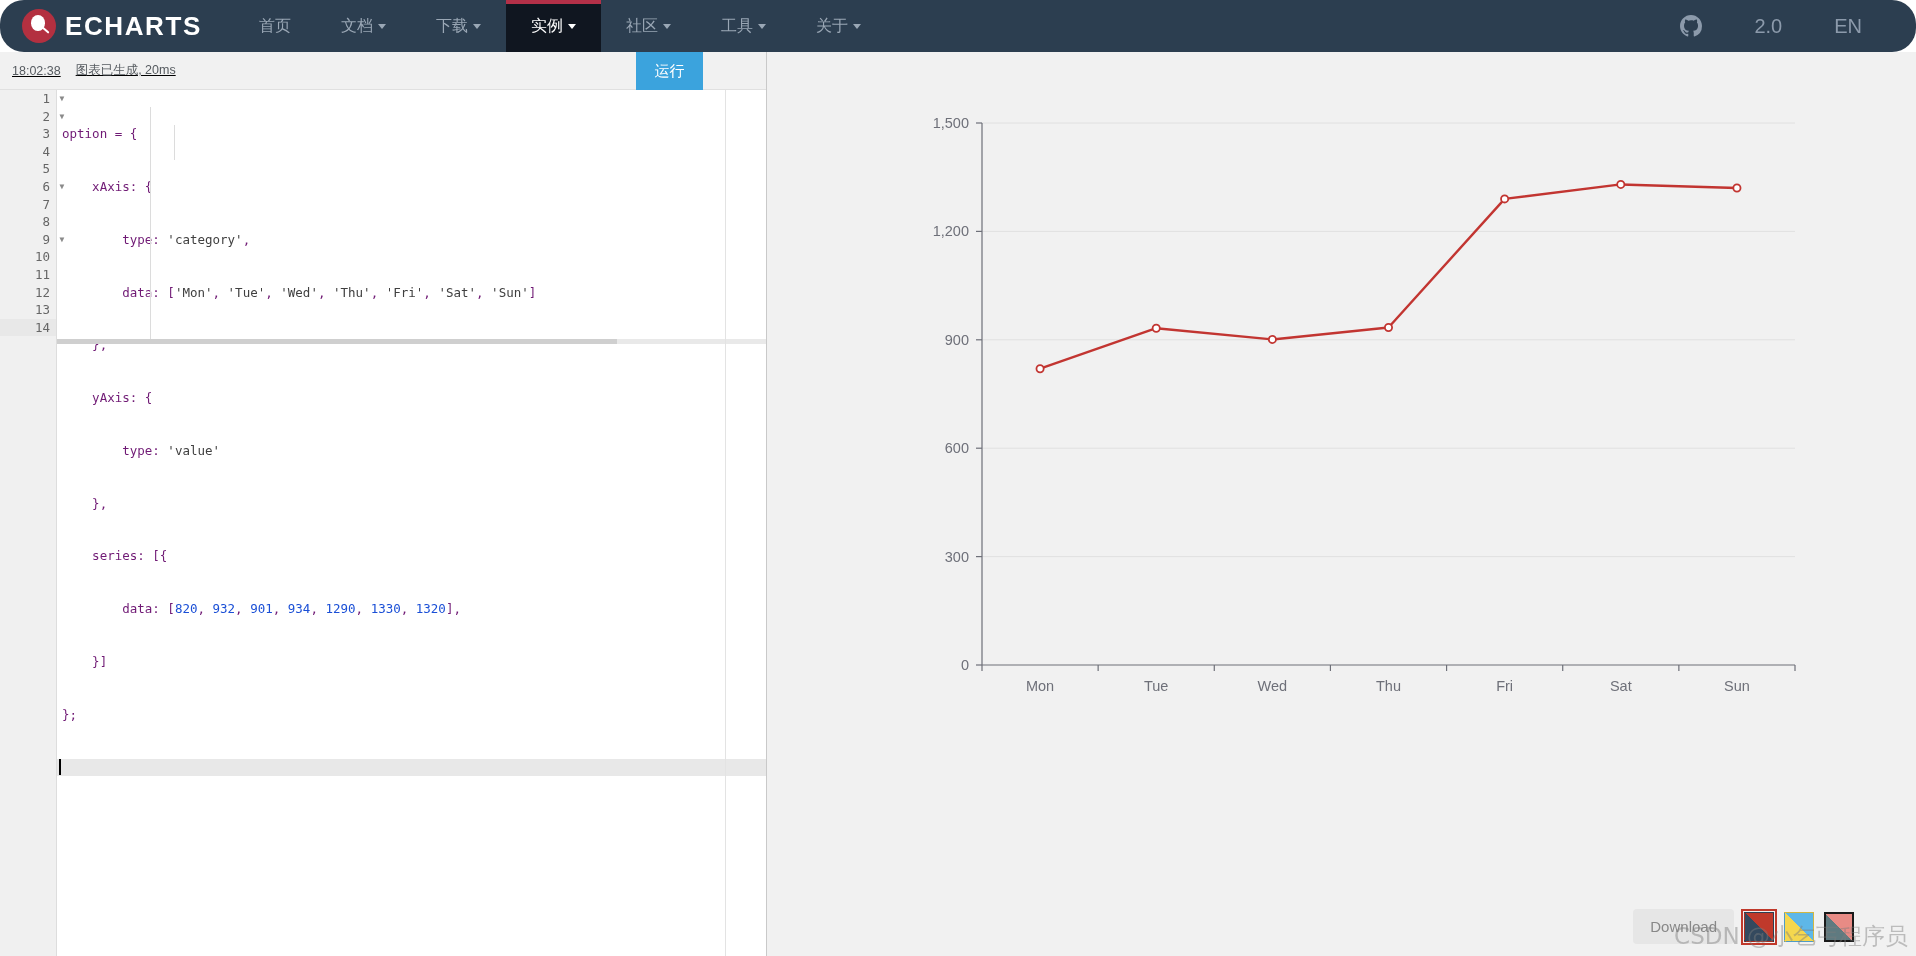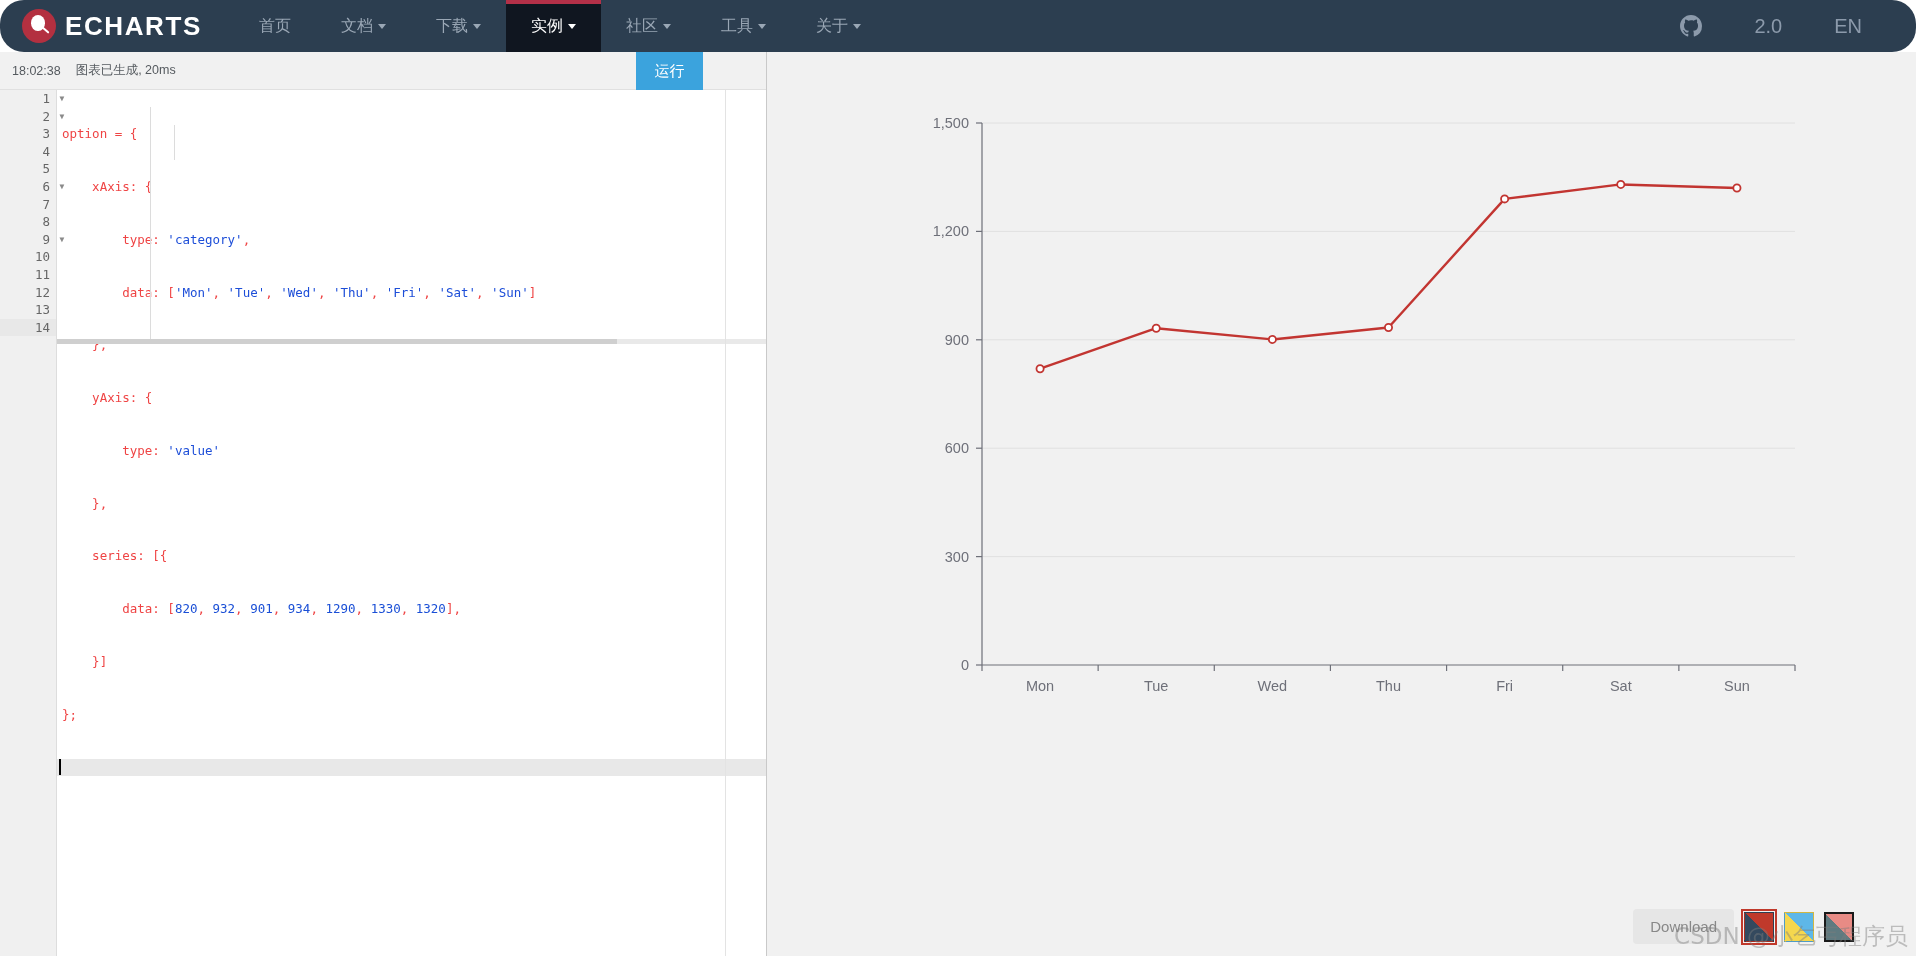--- a/index.html
+++ b/index.html
@@ -99,20 +99,21 @@
     cursor: pointer;
     display: flex; align-items: center;
   }
   #github-icon svg { display: block; fill: #8c9aab; }
 
   
   #left-pane {
     position: absolute; left: 0; top: 52px;
     width: 767px; height: 772px;
     background: #ffffff;
+    text-decoration: underline;
   }
   #editor-toolbar {
     position: relative;
     height: 38px;
     background: #f1f1f1;
     border-bottom: 1px solid #e0e0e0;
     display: flex; align-items: center;
   }
   #status-time {
     font-size: 12.5px;
@@ -178,23 +179,23 @@
     font-size: 12.5px;
     line-height: 17.6px;
     white-space: pre;
     color: #000000;
   }
   .code-row { height: 17.6px; position: relative; }
   .code-row.active-line {
     background: #e8e8e8;
     margin-left: -5px; padding-left: 5px;
   }
-  .tok-str { color: #1d4ed8; }
+  .tok-str { color: #404040; }
   .tok-num { color: #1a4fd6; }
-  .tok-plain { color: #ef4444; }
+  .tok-plain { color: #701a75; }
   #indent-guide-1 {
     position: absolute;
     left: 93px; top: 17px;
     width: 1px; height: 232px;
     background: #dcdcdc;
   }
   #indent-guide-2 {
     position: absolute;
     left: 117px; top: 35px;
     width: 1px; height: 35px;

